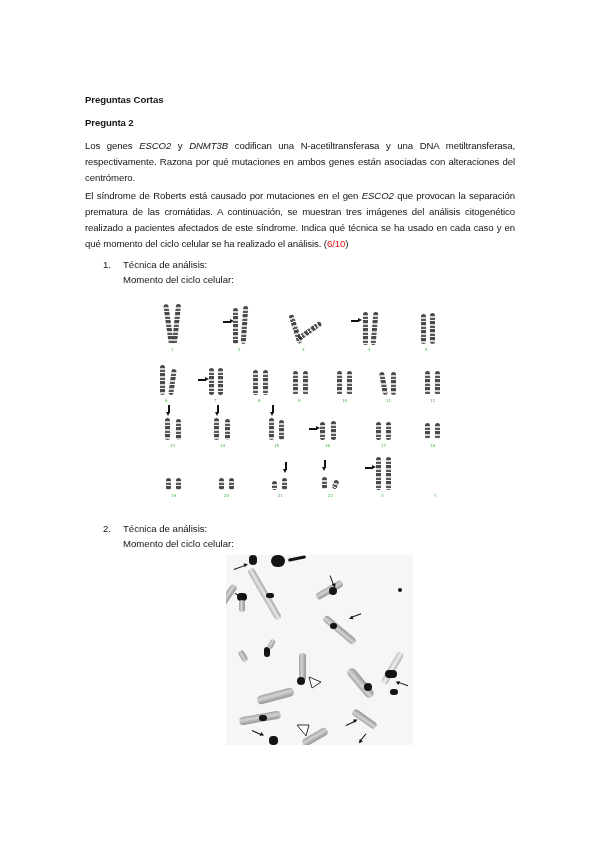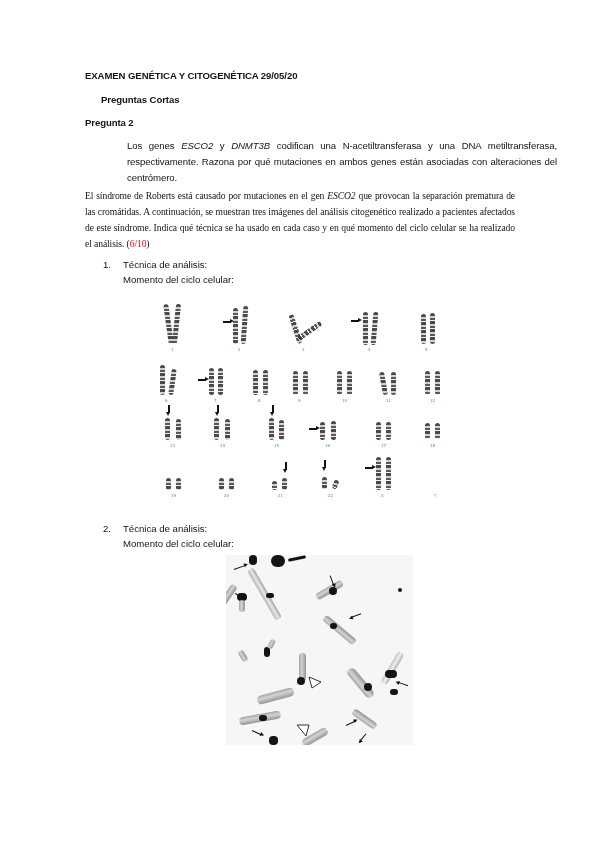--- a/index.html
+++ b/index.html
@@ -36,29 +36,28 @@
     .sp-dark { position: absolute; border-radius: 4px; background: #141414; }
     .sp-arrow { position: absolute; height: 1.3px; background: #111; transform-origin: left center; }
     .sp-arrow::after { content: ""; position: absolute; right: -3px; top: -2px; border-left: 4px solid #111; border-top: 2.5px solid transparent; border-bottom: 2.5px solid transparent; }
     .sp-tri { position: absolute; width: 0; height: 0; }
   </style>
 </head>
 <body>
 
 <div class="page">
 
-  <div class="txt bold" style="left:85px; top:68px;">EXAMEN GENÉTICA Y CITOGENÉTICA 29/05/20</div>
-  <div class="txt bold" style="left:101px; top:92px;">Preguntas Cortas</div>
+  <div class="txt bold" style="left:85px; top:92px;">Preguntas Cortas</div>
   <div class="txt bold" style="left:85px; top:115px;">Pregunta 2</div>
 
-  <div class="txt justify" style="left:85px; top:138px; width:430px;margin-left:42px;">
+  <div class="txt justify" style="left:85px; top:138px; width:430px;">
     <span>Los genes </span><span class="em">ESCO2</span><span> y </span><span class="em">DNMT3B</span><span> codifican una N-acetiltransferasa y una DNA metiltransferasa, respectivamente. Razona por qué mutaciones en ambos genes están asociadas con alteraciones del centrómero.</span>
   </div>
 
-  <div class="txt justify" style="left:85px; top:188px; width:430px;font-family:Liberation Serif, serif;">
+  <div class="txt justify" style="left:85px; top:188px; width:430px;">
     <span>El síndrome de Roberts está causado por mutaciones en el gen </span><span class="em">ESCO2</span><span> que provocan la separación prematura de las cromátidas. A continuación, se muestran tres imágenes del análisis citogenético realizado a pacientes afectados de este síndrome. Indica qué técnica se ha usado en cada caso y en qué momento del ciclo celular se ha realizado el análisis. (</span><span class="red">6/10</span><span>)</span>
   </div>
 
   <div class="list-item" style="left:103px; top:257px; width:300px; height:32px;">
     <span class="list-num">1.</span>
     <span class="list-body">Técnica de análisis:</span>
     <span class="list-body" style="top:15px;">Momento del ciclo celular:</span>
   </div>
 
   <div class="karyo">

